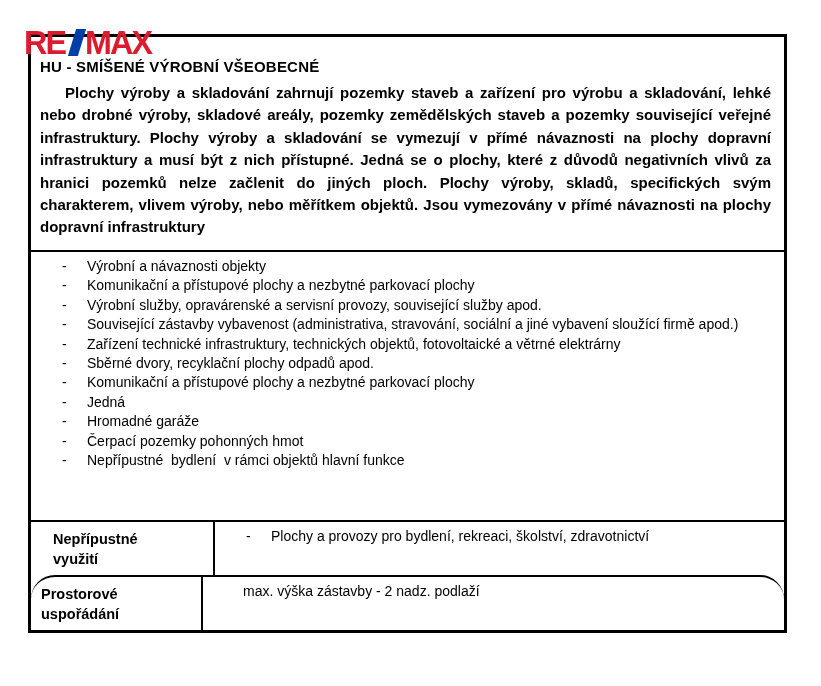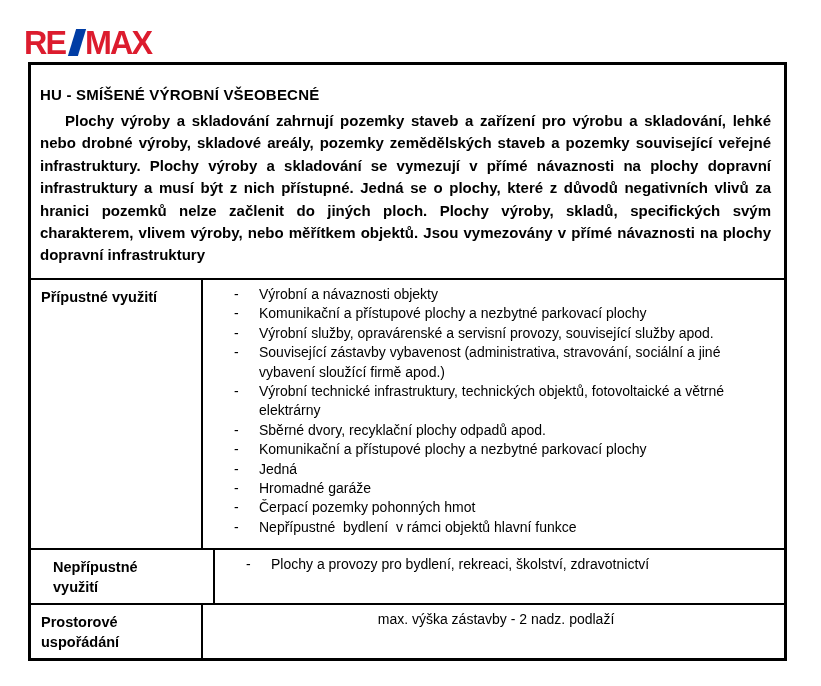--- a/index.html
+++ b/index.html
@@ -37,21 +37,21 @@
   .logo-slash {
     width: 10px;
     height: 27px;
     transform: skewX(-17deg);
     margin: 3px 3px 0 5px;
   }
   
   .sheet {
     position: absolute;
     left: 28px;
-    top: 62px;
+    top: 34px;
     width: 753px;
     min-height: 586px;
     border: 3px solid #000000;
     box-sizing: content-box;
     background: transparent;
   }
   .intro {
     height: 213px;
     box-sizing: border-box;
     padding: 21px 13px 0 9px;
@@ -69,21 +69,21 @@
     text-align: justify;
     text-indent: 25px;
     margin: 0;
   }
   .trow {
     display: flex;
     border-top: 2px solid #000000;
   }
   .trow.r1 { min-height: 268px; }
   .trow.r2 { min-height: 49px; padding-left: 12px; }
-  .trow.r3 { min-height: 51px; }
+  .trow.r3 { min-height: 51px; border-radius: 24px; }
   .label-cell {
     flex: 0 0 172px;
     box-sizing: border-box;
     padding: 7px 8px 6px 10px;
     font-size: 14.5px;
     font-weight: bold;
     line-height: 20px;
     white-space: pre-line;
     border-right: 2px solid #000000;
   }
@@ -99,22 +99,21 @@
   .dash {
     flex: 0 0 56px;
     box-sizing: border-box;
     padding-left: 31px;
   }
   .li-text {
     flex: 1;
     white-space: pre-wrap;
   }
   .li-text.no-dash {
-    padding-left: 17px;
-    text-align: center;
+    padding-left: 40px;
   }
 </style>
 </head>
 <body>
 
 <div class="page">
 
   <div class="logo">
     <span class="logo-word" style="color: rgb(220, 28, 46);">RE</span>
     <span class="logo-slash" style="background: rgb(0, 61, 165);"></span>
@@ -122,41 +121,40 @@
   </div>
 
   <div class="sheet">
 
     <div class="intro">
       <h1 class="doc-title">HU - SMÍŠENÉ VÝROBNÍ VŠEOBECNÉ</h1>
       <p class="intro-p">Plochy výroby a skladování zahrnují pozemky staveb a zařízení pro výrobu a skladování, lehké nebo drobné výroby, skladové areály, pozemky zemědělských staveb a pozemky související veřejné infrastruktury. Plochy výroby a skladování se vymezují v přímé návaznosti na plochy dopravní infrastruktury a musí být z nich přístupné. Jedná se o plochy, které z důvodů negativních vlivů za hranici pozemků nelze začlenit do jiných ploch. Plochy výroby, skladů, specifických svým charakterem, vlivem výroby, nebo měřítkem objektů. Jsou vymezovány v přímé návaznosti na plochy dopravní infrastruktury</p>
     </div>
 
     <div class="trow r1">
-      <div class="label-cell">Přípustné využití</div>
       <div class="content-cell">
           <div class="li">
             <span class="dash">-</span>
             <span class="li-text">Výrobní a návaznosti objekty</span>
           </div>
           <div class="li">
             <span class="dash">-</span>
             <span class="li-text">Komunikační a přístupové plochy a nezbytné parkovací plochy</span>
           </div>
           <div class="li">
             <span class="dash">-</span>
             <span class="li-text">Výrobní služby, opravárenské a servisní provozy, související služby apod.</span>
           </div>
           <div class="li">
             <span class="dash">-</span>
             <span class="li-text">Související zástavby vybavenost (administrativa, stravování, sociální a jiné vybavení sloužící firmě apod.)</span>
           </div>
           <div class="li">
             <span class="dash">-</span>
-            <span class="li-text">Výrobní technické infrastruktury, technických objektů, fotovoltaické a větrné elektrárny</span>
+            <span class="li-text">Zařízení technické infrastruktury, technických objektů, fotovoltaické a větrné elektrárny</span>
           </div>
           <div class="li">
             <span class="dash">-</span>
             <span class="li-text">Sběrné dvory, recyklační plochy odpadů apod.</span>
           </div>
           <div class="li">
             <span class="dash">-</span>
             <span class="li-text">Komunikační a přístupové plochy a nezbytné parkovací plochy</span>
           </div>
           <div class="li">

